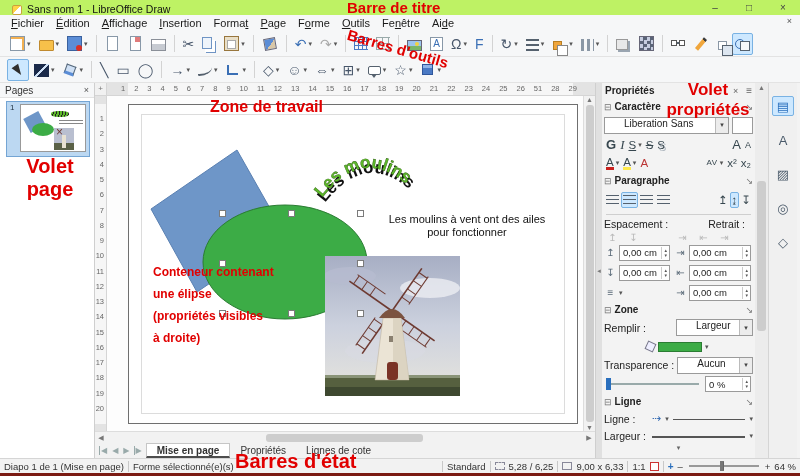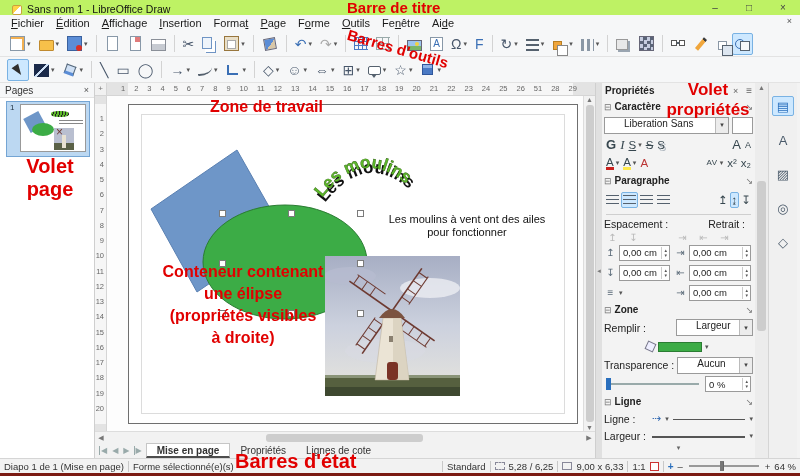--- a/index.html
+++ b/index.html
@@ -181,21 +181,21 @@
   .ztick{position:absolute;left:34px;top:-3px;width:1px;height:8px;background:#666}
   .bottomline{height:3px;flex:0 0 3px;background:#7b1a12}
   
   .ann{position:absolute;color:#e10000;font-weight:bold;z-index:40;white-space:pre-line;pointer-events:none}
   .a-title{left:347px;top:-1px;font-size:15px}
   .a-menu{left:347px;top:13px;font-size:15px}
   .a-tools{left:350px;top:26px;font-size:15px;transform:rotate(16deg);transform-origin:0 0}
   .a-work{left:210px;top:98px;font-size:16px}
   .a-pages{left:14px;top:155px;width:72px;text-align:center;font-size:20px;line-height:23px}
   .a-props{left:662px;top:80px;width:92px;text-align:center;font-size:17px;line-height:20px}
-  .a-cont{left:153px;top:261px;width:180px;text-align:center;font-size:16px;line-height:22px;z-index:40}
+  .a-cont{left:153px;top:261px;width:180px;font-size:12px;line-height:22px;z-index:40}
   .a-status{left:235px;top:450px;font-size:20px}
 </style>
 </head>
 <body>
 
 <div class="app">
 
   <div class="titlebar">
     <span class="appicon"></span>
     <span>Sans nom 1 - LibreOffice Draw</span>

